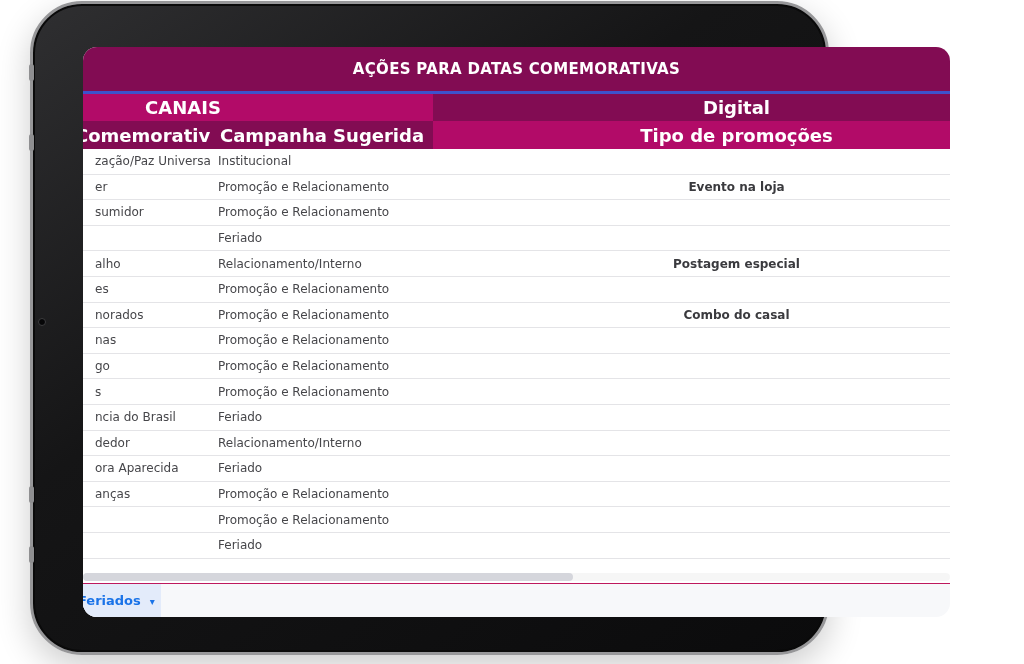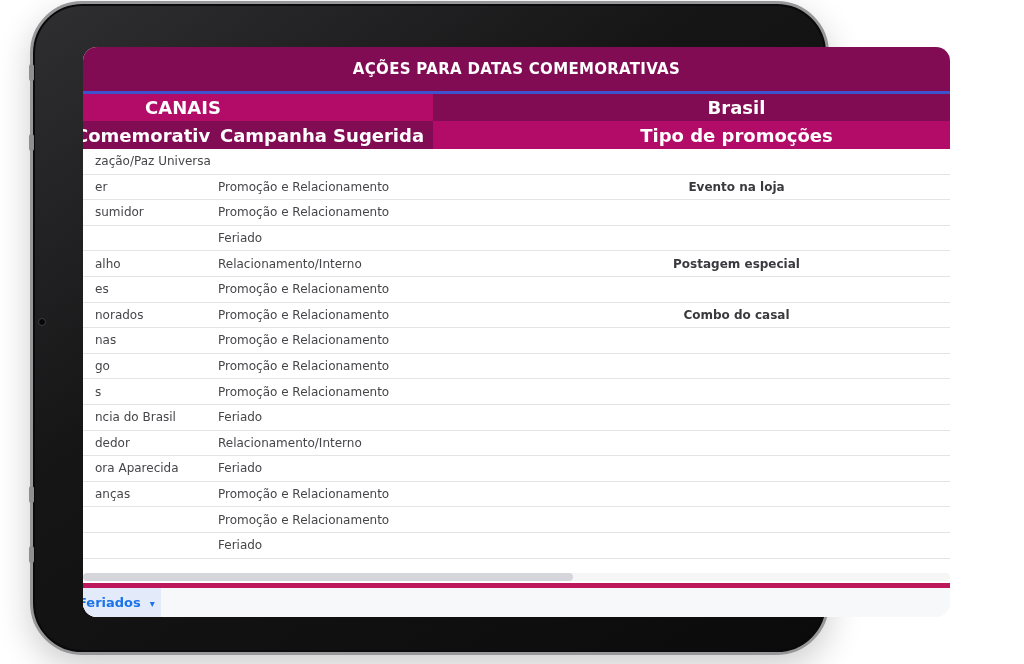--- a/index.html
+++ b/index.html
@@ -79,21 +79,21 @@
   }
   .row .c3 span{transform:translateX(45px);}
 
   .spacer{flex:1;background:#fff;}
 
   .scroll-zone{flex:0 0 12px;position:relative;background:#fff;}
   .scroll-track{position:absolute;left:0;top:2px;width:100%;height:8px;border-radius:4px;background:rgba(0,0,0,.035);}
   .scroll-thumb{position:absolute;left:0;top:2px;width:490px;height:8px;border-radius:4px;background:#d5d6dc;}
 
   .tabbar{
-    flex:0 0 34px;background:#f7f8fa;border-top:5px solid #be185d;
+    flex:0 0 34px;background:#f7f8fa;border-top:1px solid #be185d;
     display:flex;align-items:stretch;
   }
   .sheet-tab{
     width:78px;flex:0 0 78px;background:#e3ebfa;
     display:flex;align-items:center;overflow:hidden;
     color:var(--tabblue);font-weight:bold;font-size:13px;white-space:nowrap;
   }
   .sheet-tab .lbl{margin-left:-5px;}
   .sheet-tab .caret{margin-left:9px;font-size:10px;transform:translateY(1px);}
 </style>
@@ -114,39 +114,40 @@
         <span>AÇÕES PARA DATAS COMEMORATIVAS</span>
       </div>
 
       <div class="blue-line"></div>
 
       <div class="group-row">
         <div class="group-canais">
           <span>CANAIS</span>
         </div>
         <div class="group-digital">
-          <span>Brasil</span>
+          <span>Digital</span>
         </div>
       </div>
 
       <div class="colhead-row">
         <div class="colhead-c1">
           <span>Comemorativa</span>
         </div>
         <div class="colhead-c2">
           <span>Campanha Sugerida</span>
         </div>
         <div class="colhead-c3">
           <span>Tipo de promoções</span>
         </div>
       </div>
 
       <div class="rows">
           <div class="row">
             <div class="c1">zação/Paz Universal</div>
+            <div class="c2">Institucional</div>
             <div class="c3">
               <span></span>
             </div>
           </div>
           <div class="row">
             <div class="c1">er</div>
             <div class="c2">Promoção e Relacionamento</div>
             <div class="c3">
               <span>Evento na loja</span>
             </div>

